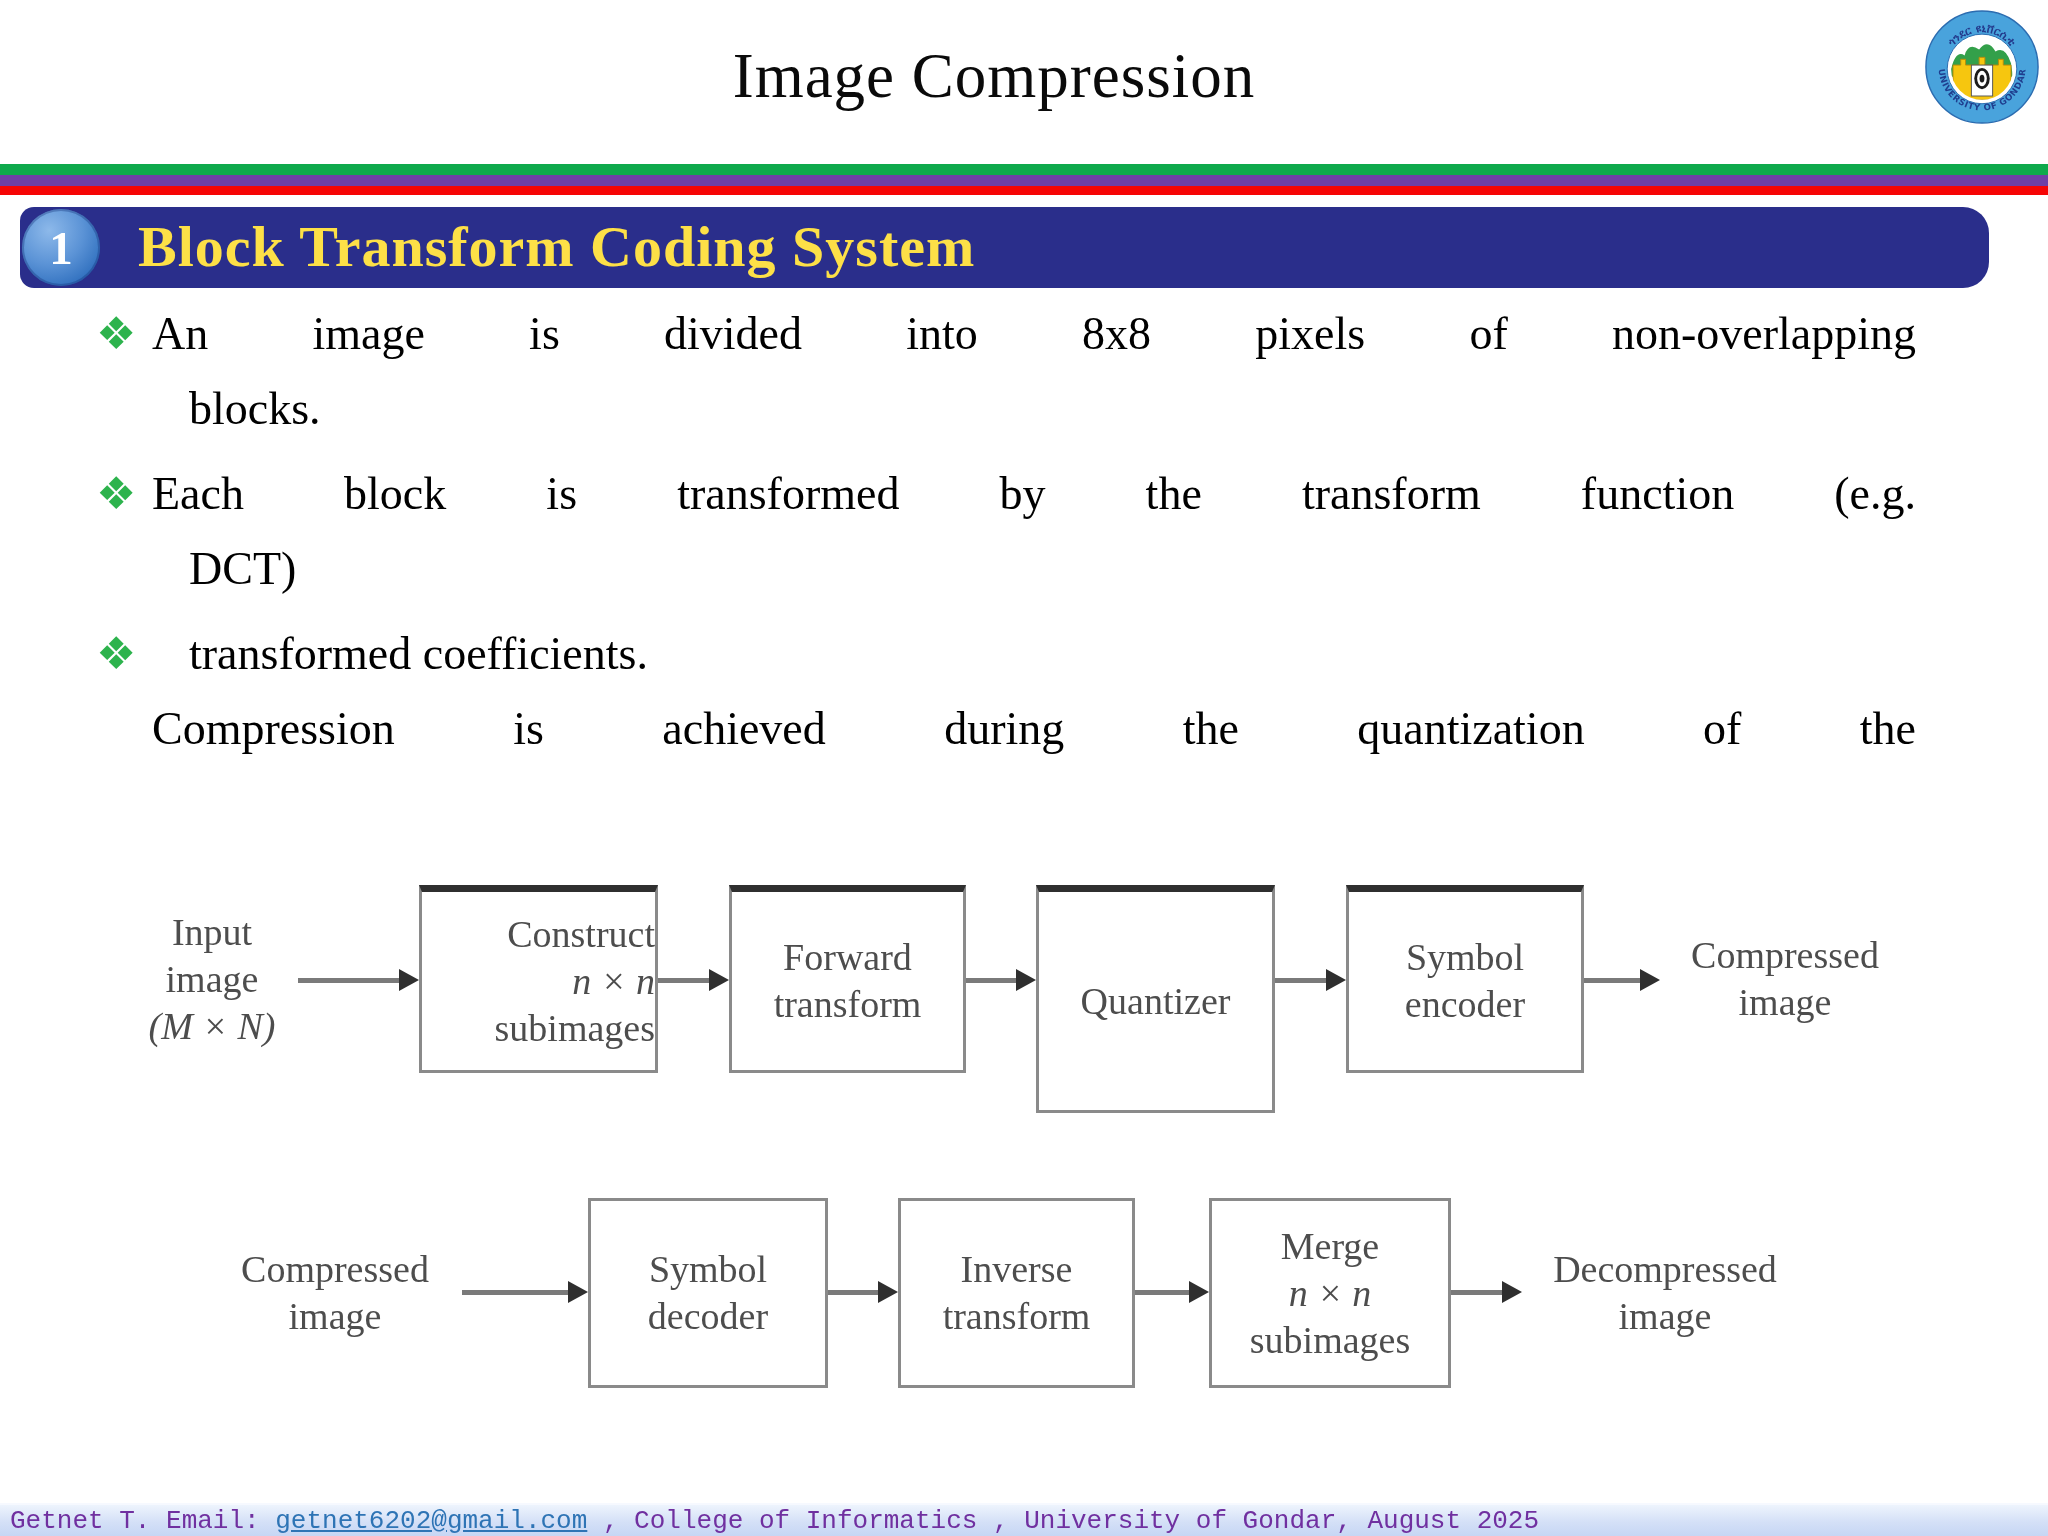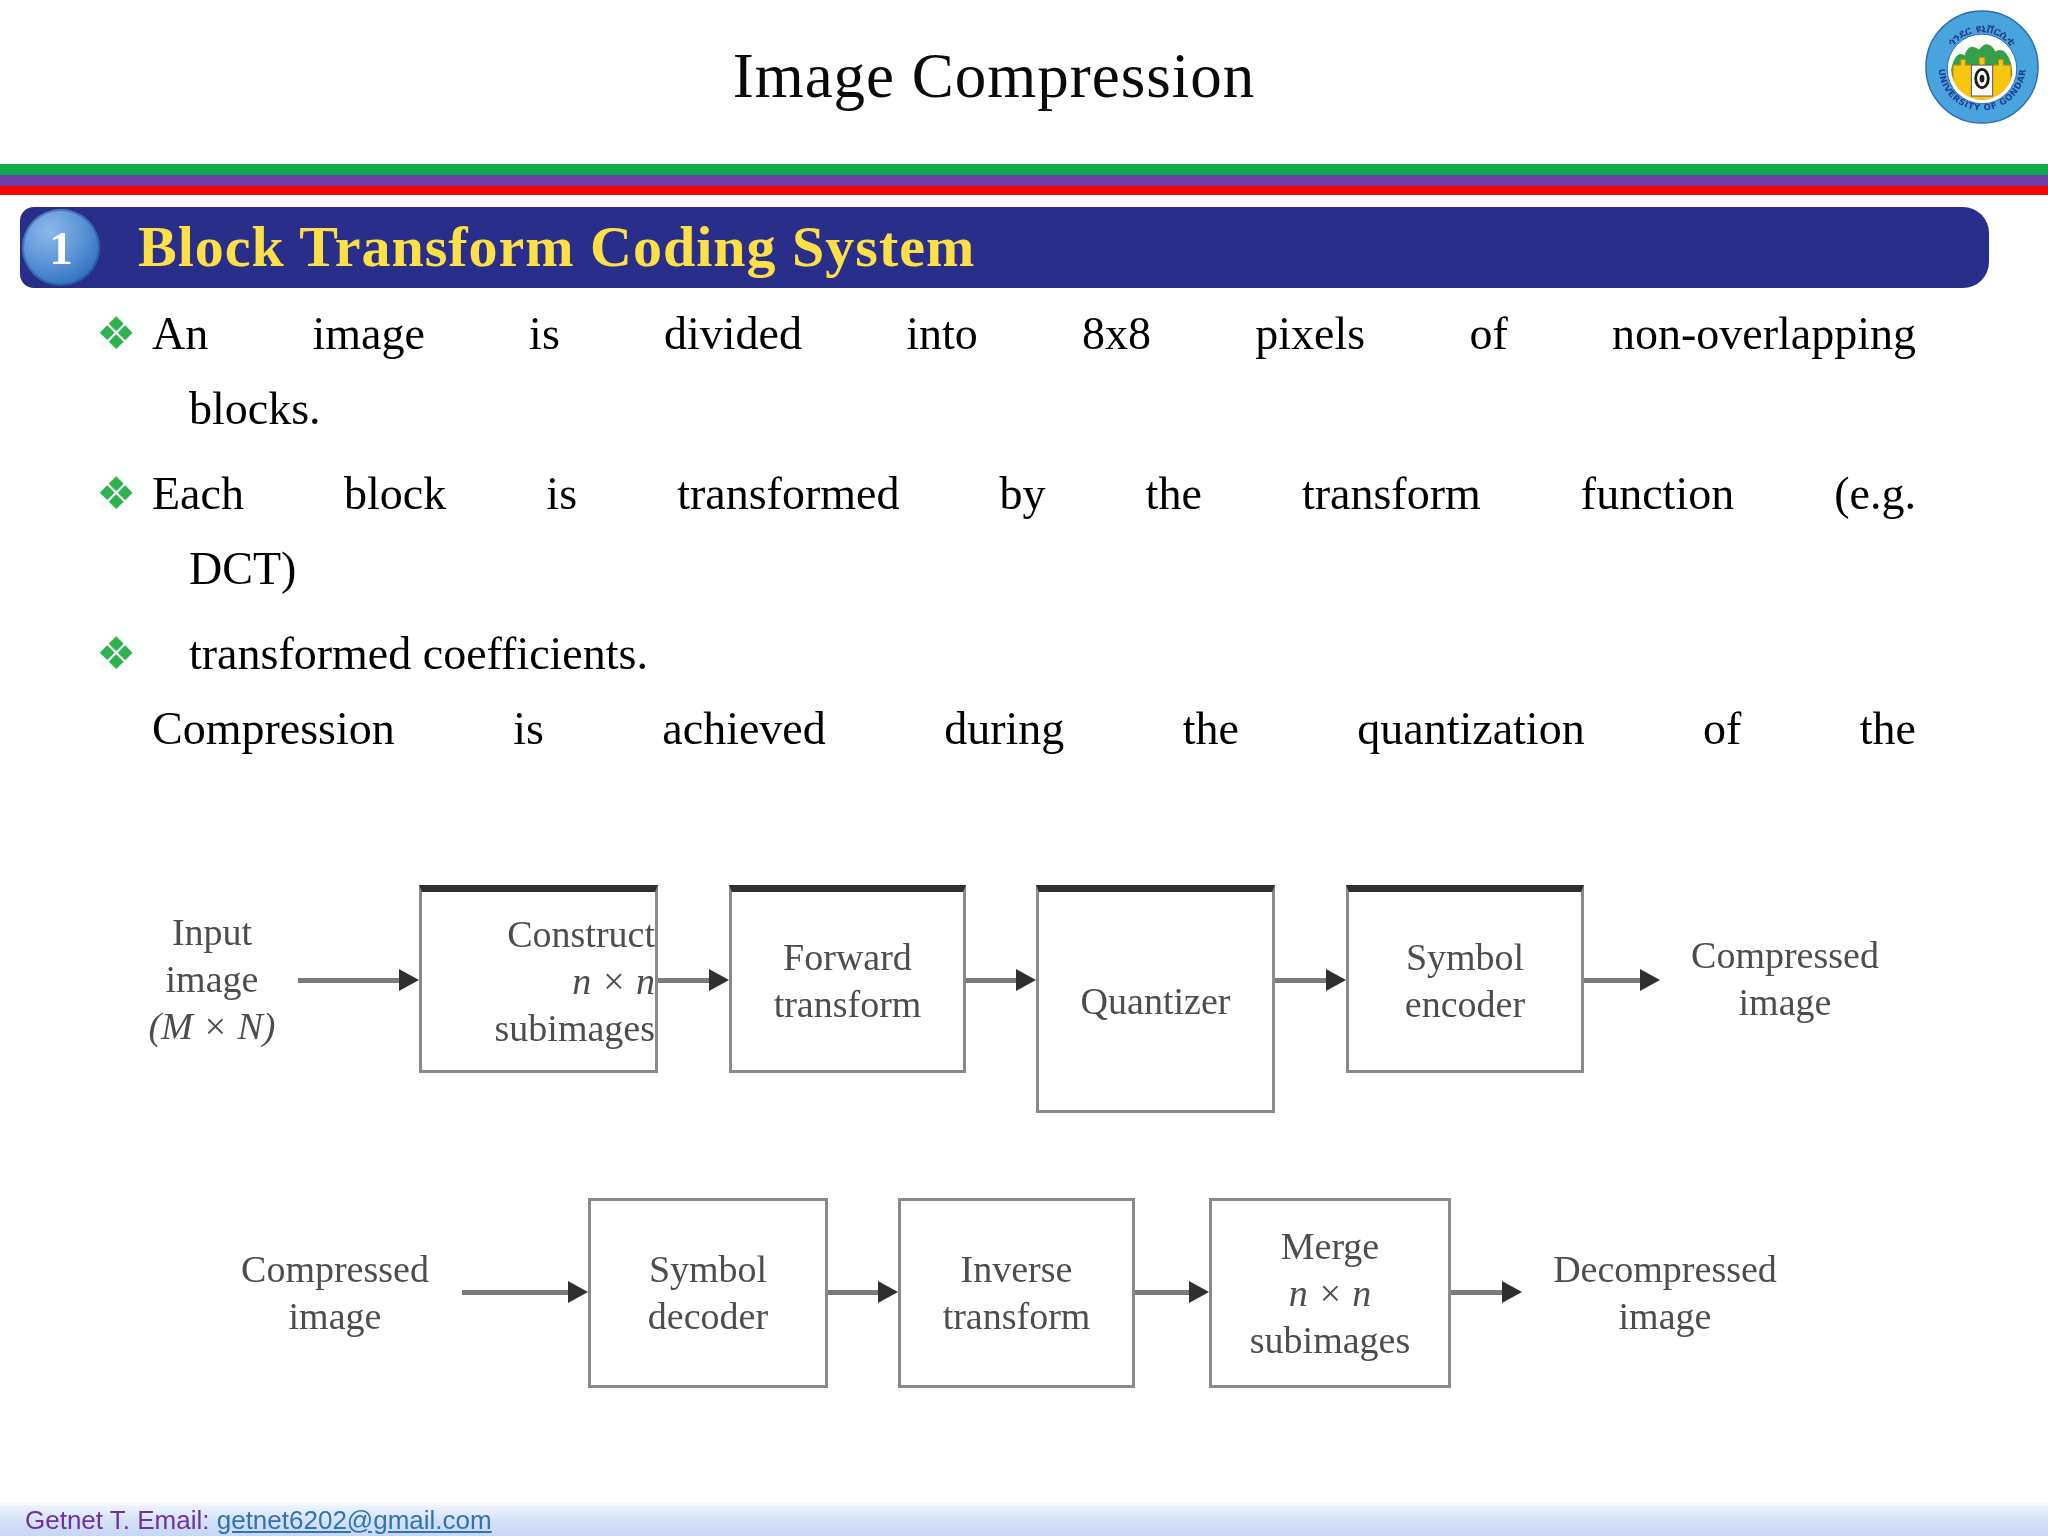--- a/index.html
+++ b/index.html
@@ -58,22 +58,22 @@
   .arrow::after{
     content:"";position:absolute;right:-20px;top:-9px;width:0;height:0;
     border-left:20px solid #2f2f2f;border-top:11px solid transparent;border-bottom:11px solid transparent;
   }
 
   
   .footer{
     position:absolute;left:0;right:0;bottom:0;height:33px;
     background:linear-gradient(180deg,#eef4fd 0%,#d4e0f7 55%,#c6d6f4 100%);
     border-top:2px solid #f6f9ff;
-    font-family:Liberation Sans, sans-serif;font-size:26px;color:#7030a0;
-    padding-left:25px;display:flex;align-items:center;white-space:pre;
+    font-family:Liberation Mono, monospace;font-size:26px;color:#7030a0;
+    padding-left:10px;display:flex;align-items:center;white-space:pre;
   }
   .footer a{color:#2e74b5;text-decoration:underline;cursor:pointer;}
 </style>
 </head>
 <body>
 
 <div class="slide">
 
   <div class="title">Image Compression</div>
 
@@ -197,15 +197,15 @@
     <span class="it">n × n</span>
     <span>subimages</span>
   </div>
   <div class="arrow" style="left:1451px;top:1290px;width:51px;"></div>
 
   <div class="dg-label" style="left:1510px;top:1198px;width:310px;height:190px;">
     <span>Decompressed</span>
     <span>image</span>
   </div>
 
-  <div class="footer"><span>Getnet T. Email: </span><a>getnet6202@gmail.com</a></div>
+  <div class="footer"><span>Getnet T. Email: </span><a>getnet6202@gmail.com</a><span> , College of Informatics , University of Gondar, August 2025</span></div>
 
 </div>
 
 </body></html>

